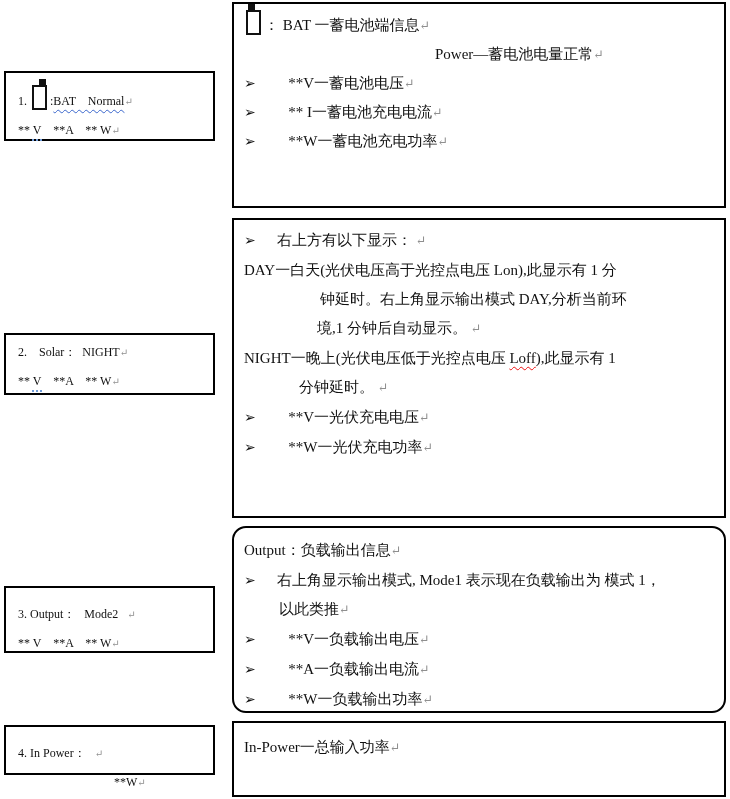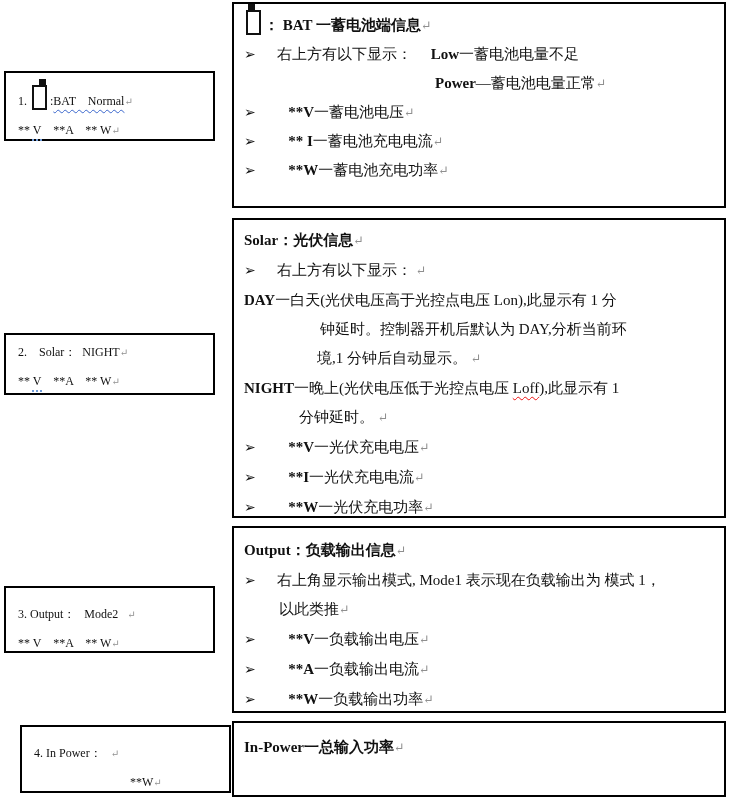--- a/index.html
+++ b/index.html
@@ -9,35 +9,35 @@
     color:#111111;overflow:hidden;
   }
   .box{
     position:absolute;border:2px solid #000000;background:#ffffff;
     box-sizing:border-box;
   }
   
   .b-l1{left:4px;  top:71px;  width:211px; height:70px; padding:12px 4px 0 12px;}
   .b-l2{left:4px;  top:333px; width:211px; height:62px; padding:3px 4px 0 12px;}
   .b-l3{left:4px;  top:586px; width:211px; height:67px; padding:12px 4px 0 12px;}
-  .b-l4{left:20px;  top:725px; width:211px; height:68px; padding:12px 16px 0 12px;}
+  .b-l4{left:4px;  top:725px; width:211px; height:50px; padding:12px 16px 0 12px;}
   .left-col .line{line-height:28px;font-size:12px;}
   
   .b-r1{left:232px; top:2px;   width:494px; height:206px; padding:6px 8px 0 10px;}
   .b-r2{left:232px; top:218px; width:494px; height:300px; padding:6px 8px 0 10px;}
-  .b-r3{left:232px; top:526px; width:494px; height:187px; padding:8px 8px 0 10px;}
+  .b-r3{left:232px; top:526px; width:494px; height:187px; padding:8px 8px 0 10px;border-radius:14px;}
   .b-r4{left:232px; top:721px; width:494px; height:76px;  padding:10px 8px 18px 10px;}
   .b-r1 .line{line-height:28px;}
   .b-r2 .line,.b-r3 .line{line-height:29px;}
   .b-r4 .line{line-height:28px;}
   .right-col .line{font-size:15px;}
 
   .line{white-space:pre;}
   .seg{white-space:pre;}
-  .seg.bold{font-weight:bold;}
+  .seg.bold{font-weight:normal;}
   .seg.wavy-blue{
     text-decoration:underline;text-decoration-style:wavy;
     text-decoration-color:#3a66cc;text-decoration-thickness:1px;
     text-underline-offset:4px;
   }
   .seg.dot-blue{
     text-decoration:underline;text-decoration-style:dotted;
     text-decoration-color:#6f9bd8;text-decoration-thickness:2px;
     text-underline-offset:5px;
   }
@@ -76,36 +76,33 @@
         <div class="line"><span class="seg plain">** V    **A    ** W</span><span class="seg return">↵</span></div>
       </div>
     <div class="box b-l4">
         <div class="line"><span class="seg plain">4. In Power：   </span><span class="seg return">↵</span></div>
         <div class="line" style="padding-left: 96px;"><span class="seg plain">**W</span><span class="seg return">↵</span></div>
       </div>
   </div>
   <div class="right-col">
     <div class="box b-r1">
         <div class="line"><span class="batt nub-l"></span><span class="seg bold">： BAT 一蓄电池端信息</span><span class="seg return">↵</span></div>
-        <div class="line"><span class="seg bullet">➢</span><span class="seg plain">右上方有以下显示：     </span><span class="seg bold">Low</span><span class="seg plain">一蓄电池电量不足</span></div>
         <div class="line" style="padding-left: 191px;"><span class="seg bold">Power</span><span class="seg plain">—蓄电池电量正常</span><span class="seg return">↵</span></div>
         <div class="line"><span class="seg bullet">➢</span><span class="seg plain">   </span><span class="seg bold">**V</span><span class="seg plain">一蓄电池电压</span><span class="seg return">↵</span></div>
         <div class="line"><span class="seg bullet">➢</span><span class="seg plain">   </span><span class="seg bold">** I</span><span class="seg plain">一蓄电池充电电流</span><span class="seg return">↵</span></div>
         <div class="line"><span class="seg bullet">➢</span><span class="seg plain">   </span><span class="seg bold">**W</span><span class="seg plain">一蓄电池充电功率</span><span class="seg return">↵</span></div>
       </div>
     <div class="box b-r2">
-        <div class="line"><span class="seg bold">Solar：</span><span class="seg bold">光伏信息</span><span class="seg return">↵</span></div>
         <div class="line"><span class="seg bullet">➢</span><span class="seg plain">右上方有以下显示： </span><span class="seg return">↵</span></div>
         <div class="line"><span class="seg bold">DAY</span><span class="seg plain">一白天(光伏电压高于光控点电压 Lon),此显示有 1 分</span></div>
-        <div class="line" style="padding-left: 76px;"><span class="seg plain">钟延时。控制器开机后默认为 DAY,分析当前环</span></div>
+        <div class="line" style="padding-left: 76px;"><span class="seg plain">钟延时。右上角显示输出模式 DAY,分析当前环</span></div>
         <div class="line" style="padding-left: 73px;"><span class="seg plain">境,1 分钟后自动显示。 </span><span class="seg return">↵</span></div>
         <div class="line"><span class="seg bold">NIGHT</span><span class="seg plain">一晚上(光伏电压低于光控点电压 </span><span class="seg wavy-red">Loff</span><span class="seg plain">),此显示有 1</span></div>
         <div class="line" style="padding-left: 55px;"><span class="seg plain">分钟延时。 </span><span class="seg return">↵</span></div>
         <div class="line"><span class="seg bullet">➢</span><span class="seg plain">   </span><span class="seg bold">**V</span><span class="seg plain">一光伏充电电压</span><span class="seg return">↵</span></div>
-        <div class="line"><span class="seg bullet">➢</span><span class="seg plain">   </span><span class="seg bold">**I</span><span class="seg plain">一光伏充电电流</span><span class="seg return">↵</span></div>
         <div class="line"><span class="seg bullet">➢</span><span class="seg plain">   </span><span class="seg bold">**W</span><span class="seg plain">一光伏充电功率</span><span class="seg return">↵</span></div>
       </div>
     <div class="box b-r3">
         <div class="line"><span class="seg bold">Output：</span><span class="seg bold">负载输出信息</span><span class="seg return">↵</span></div>
         <div class="line"><span class="seg bullet">➢</span><span class="seg plain">右上角显示输出模式, Mode1 表示现在负载输出为 模式 1，</span></div>
         <div class="line" style="padding-left: 35px;"><span class="seg plain">以此类推</span><span class="seg return">↵</span></div>
         <div class="line"><span class="seg bullet">➢</span><span class="seg plain">   </span><span class="seg bold">**V</span><span class="seg plain">一负载输出电压</span><span class="seg return">↵</span></div>
         <div class="line"><span class="seg bullet">➢</span><span class="seg plain">   </span><span class="seg bold">**A</span><span class="seg plain">一负载输出电流</span><span class="seg return">↵</span></div>
         <div class="line"><span class="seg bullet">➢</span><span class="seg plain">   </span><span class="seg bold">**W</span><span class="seg plain">一负载输出功率</span><span class="seg return">↵</span></div>
       </div>

